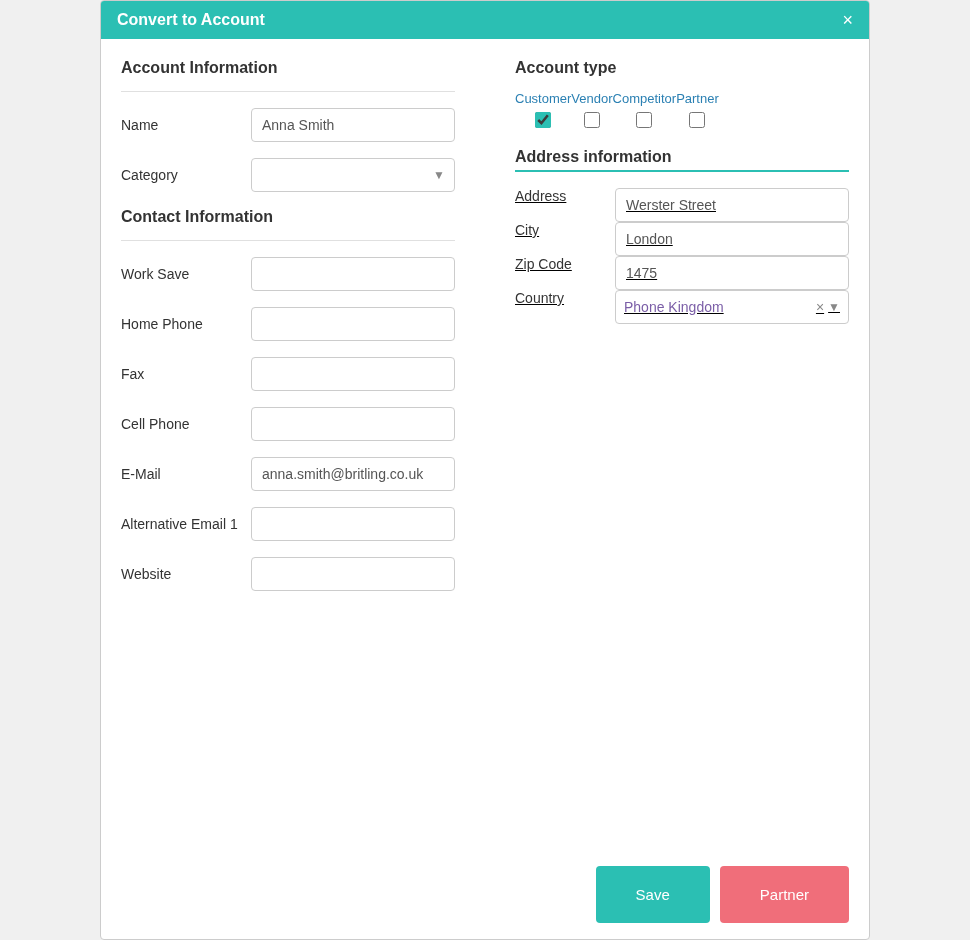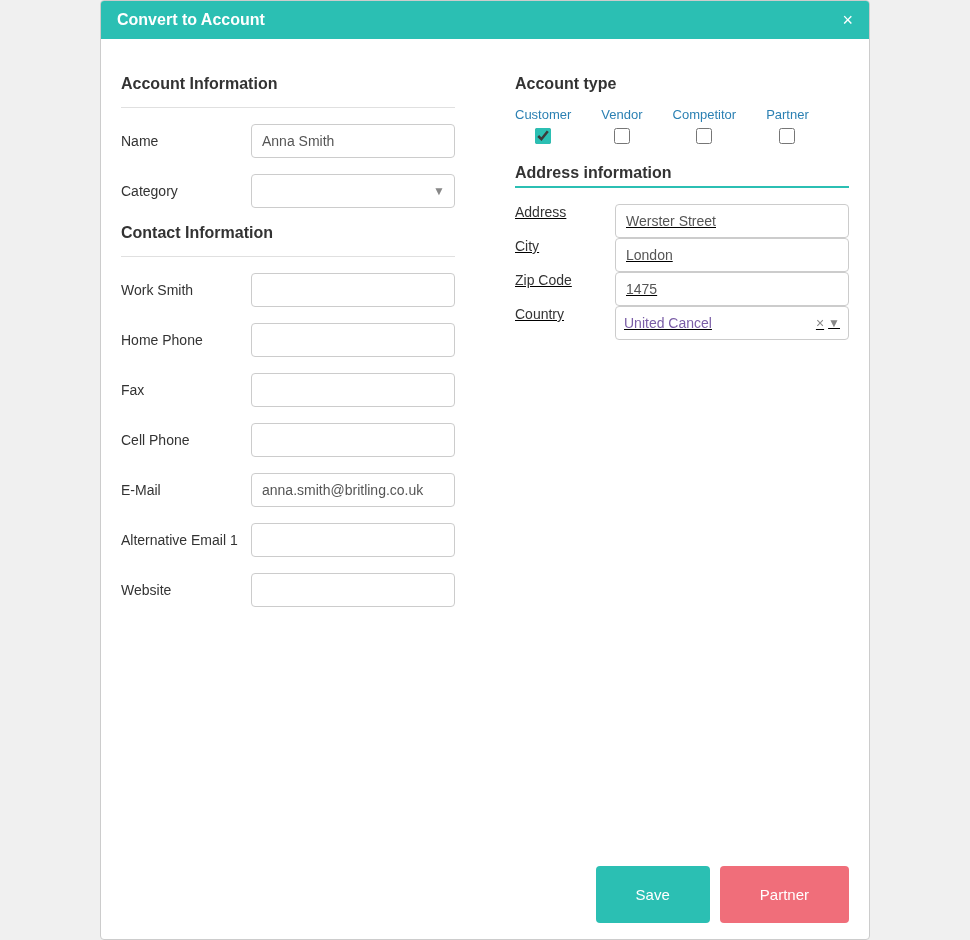--- a/index.html
+++ b/index.html
@@ -43,21 +43,21 @@
       font-size: 18px;
       color: #fff;
       background: none;
       border: none;
       line-height: 1;
     }
 
     .modal-body {
       flex: 1;
       display: flex;
-      padding: 36px 20px 10px 20px;
+      padding: 20px 20px 10px 20px;
       gap: 20px;
     }
 
     .left-panel {
       flex: 1;
       padding-right: 20px;
     }
 
     .right-panel {
       flex: 1;
@@ -127,21 +127,20 @@
       font-size: 12px;
     }
 
     
     .account-type-section {
       margin-bottom: 20px;
     }
 
     .checkboxes-row {
       display: flex;
-      gap: 30px;
       margin-top: 2px;
     }
 
     .checkbox-item {
       display: flex;
       flex-direction: column;
       align-items: center;
       gap: 6px;
     }
 
@@ -287,21 +286,21 @@
           </select>
           <span class="select-chevron">▼</span>
         </div>
       </div>
 
       <div class="contact-section">
         <div class="section-title">Contact Information</div>
         <hr class="section-divider">
 
         <div class="form-row">
-          <label class="form-label">Work Smith</label>
+          <label class="form-label">Work Save</label>
           <input class="form-input" type="text" style="">
         </div>
 
         <div class="form-row">
           <label class="form-label">Home Phone</label>
           <input class="form-input" type="text" style="">
         </div>
 
         <div class="form-row">
           <label class="form-label">Fax</label>
@@ -369,21 +368,21 @@
         </div>
 
         <div class="address-form-row">
           <label class="address-label">Zip Code</label>
           <input class="address-input" type="text" value="1475" style="">
         </div>
 
         <div class="address-form-row">
           <label class="address-label">Country</label>
           <div class="country-select-wrapper">
-            <span class="country-value">United Cancel</span>
+            <span class="country-value">Phone Kingdom</span>
             <span class="country-clear">×</span>
             <span class="country-chevron">▼</span>
           </div>
         </div>
 
       </div>
     </div>
   </div>
 
   <div class="modal-footer">

